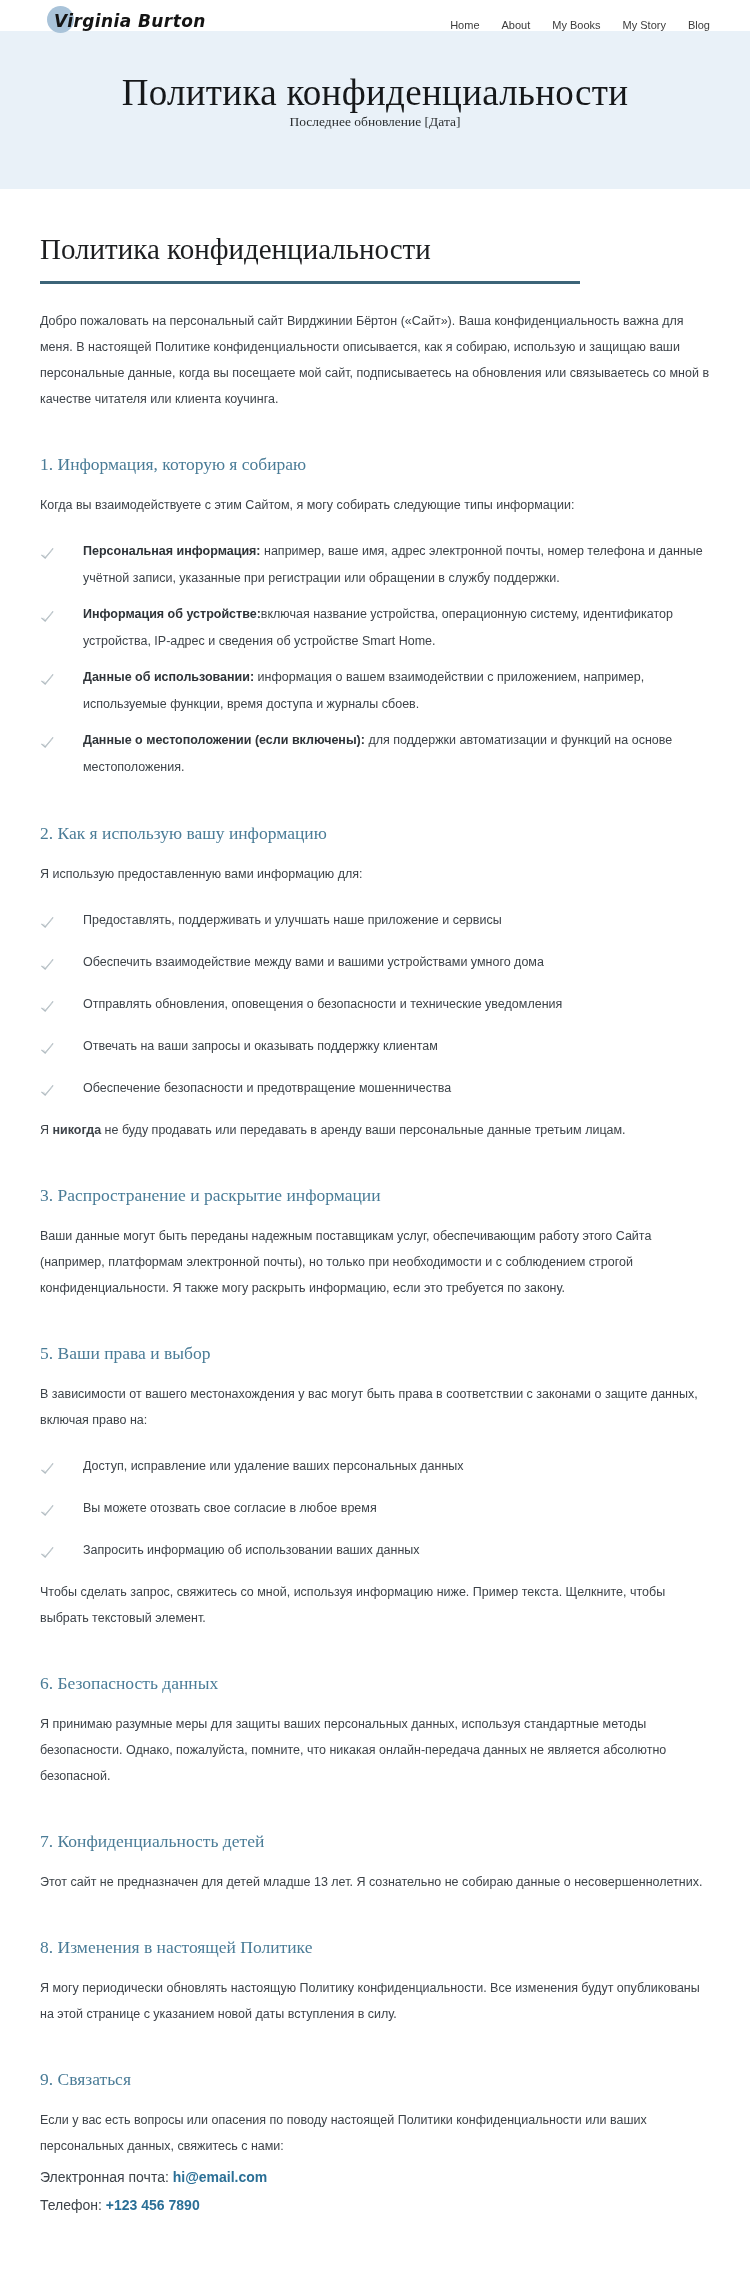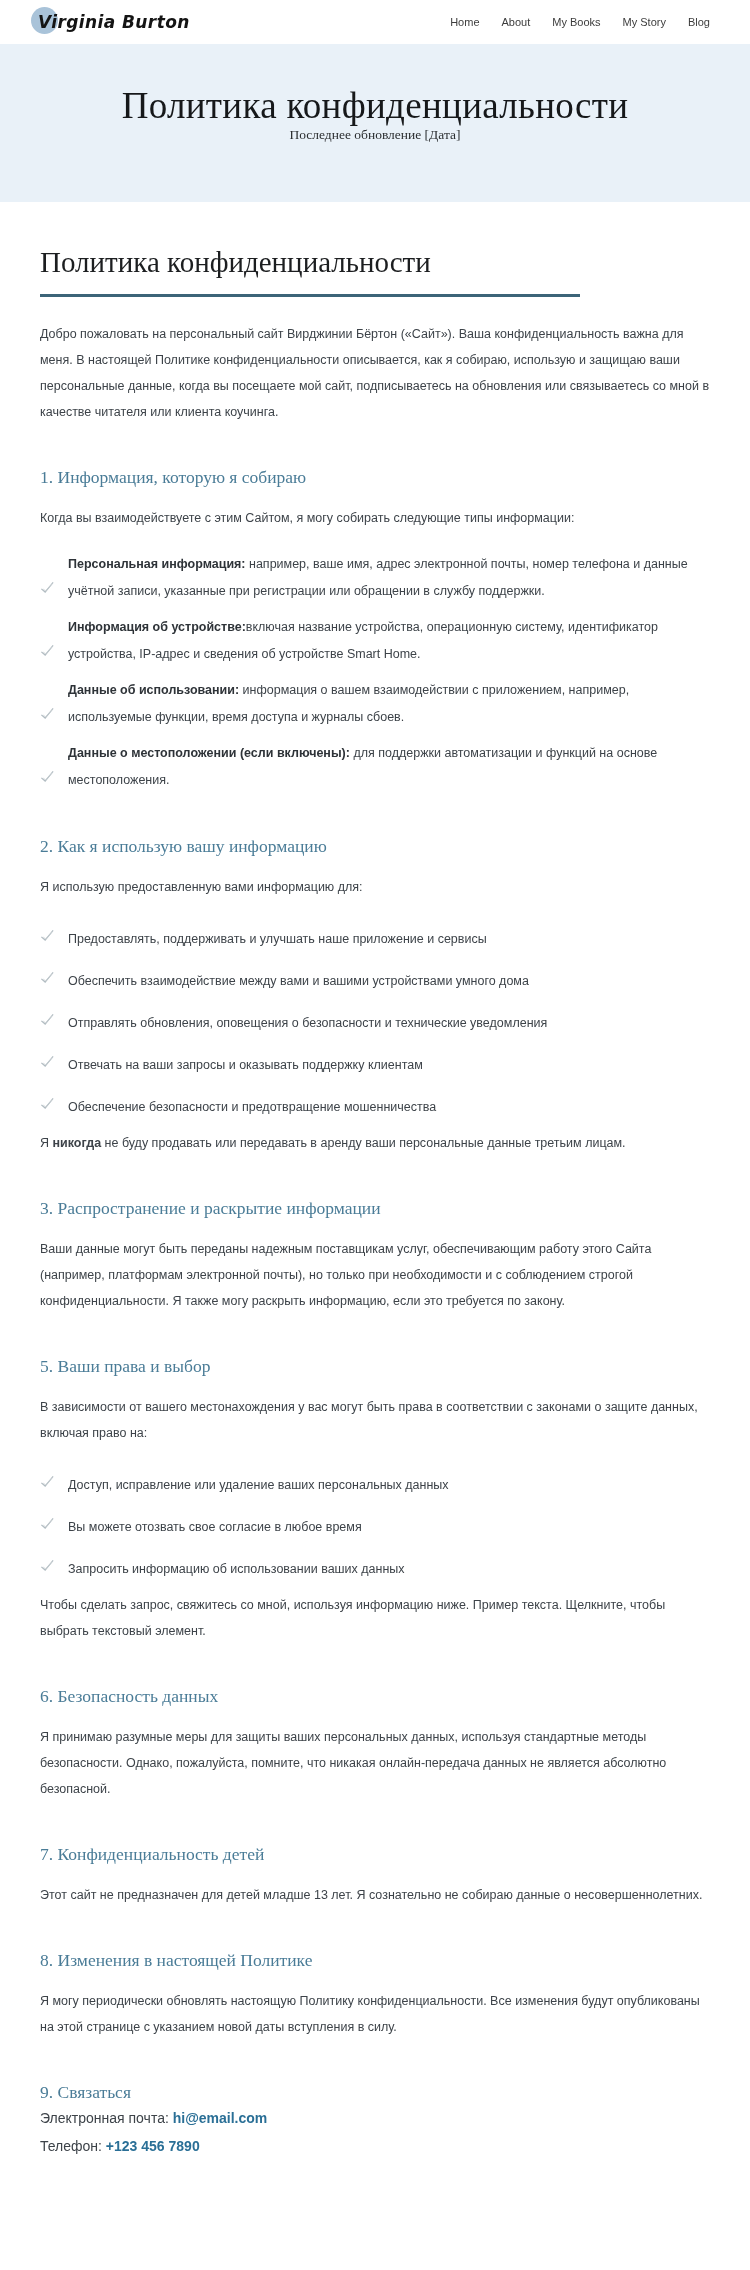--- a/index.html
+++ b/index.html
@@ -3,38 +3,38 @@
 <meta charset="utf-8">
 <style>
   * { box-sizing: border-box; }
   html,body { margin:0; padding:0; }
   body {
     width:750px; background:#ffffff;
     font-family:"Liberation Sans", sans-serif;
     color:#3d4349;
   }
   
-  .header { height:44px; background:#fff; display:flex; align-items:center; justify-content:space-between; padding:0 40px 0 38px; }
+  .header { height:31px; background:#fff; display:flex; align-items:flex-end; justify-content:space-between; padding:0 40px 0 38px;margin-left:16px; }
   .logo { position:relative; z-index:0; font-family:"DejaVu Sans", sans-serif; font-style:italic; font-weight:700; font-size:17px; letter-spacing:.4px; color:#141414; white-space:nowrap; }
   .logo::before { content:""; position:absolute; left:-7px; top:-5px; width:27px; height:27px; border-radius:50%; background:#a9c3d9; z-index:-1; }
   .nav { display:flex; gap:22px; }
   .nav a { font-size:11px; color:#3c3c3c; text-decoration:none; }
   
   .hero { background:#e9f1f8; height:158px; text-align:center; padding-top:40px; }
   .hero h1 { margin:0; font-family:"Liberation Serif", serif; font-weight:500; font-size:37px; letter-spacing:.3px; color:#16181a; }
   .hero .sub { font-family:"Liberation Serif", serif; font-size:13.5px; color:#2b2e30; }
   
   .article { padding:44px 40px 46px 40px; background:#fff; }
   .article h2 { margin:0; font-family:"Liberation Serif", serif; font-weight:500; font-size:29px; color:#1c1e20; }
   .rule { width:540px; height:3px; background:#3c6478; margin-top:15px; }
   .p { font-size:12.5px; line-height:26px; margin:24px 0 0; }
   .sec-h { margin:42px 0 0; font-family:"Liberation Serif", serif; font-weight:500; font-size:17.5px; color:#4a7c97; }
   .sec-p { font-size:12.5px; line-height:26px; margin:17px 0 0; }
   ul.checks { list-style:none; margin:20px 0 0; padding:0; }
-  .check-item { display:flex; gap:13px; font-size:12.5px; line-height:27px; margin-bottom:9px;align-items:flex-end; }
+  .check-item { display:flex; gap:28px; font-size:12.5px; line-height:27px; margin-bottom:9px; }
   .check-item .ic { flex:0 0 15px; margin-top:6px; }
   .check-item b { color:#2e3338; }
   .note { font-size:12.5px; line-height:26px; margin:8px 0 0; }
   .contact-line { font-size:14px; line-height:25px; margin:3px 0 0; }
   .contact-line a { color:#2a6f96; font-weight:700; text-decoration:none; }
 </style>
 </head>
 <body>
 
 <div class="header">
@@ -165,19 +165,20 @@
   <h3 class="sec-h">6. Безопасность данных</h3>
   <p class="sec-p">Я принимаю разумные меры для защиты ваших персональных данных, используя стандартные методы безопасности. Однако, пожалуйста, помните, что никакая онлайн-передача данных не является абсолютно безопасной.</p>
 
   <h3 class="sec-h">7. Конфиденциальность детей</h3>
   <p class="sec-p">Этот сайт не предназначен для детей младше 13 лет. Я сознательно не собираю данные о несовершеннолетних.</p>
 
   <h3 class="sec-h">8. Изменения в настоящей Политике</h3>
   <p class="sec-p">Я могу периодически обновлять настоящую Политику конфиденциальности. Все изменения будут опубликованы на этой странице с указанием новой даты вступления в силу.</p>
 
   <h3 class="sec-h">9. Связаться</h3>
+  <p class="sec-p" style="margin-bottom:6px;">Если у вас есть вопросы или опасения по поводу настоящей Политики конфиденциальности или ваших персональных данных, свяжитесь с нами:</p>
   <div class="contact-line">
     <span>Электронная почта: </span><a href="#">hi@email.com</a>
   </div>
   <div class="contact-line">
     <span>Телефон: </span><a href="#">+123 456 7890</a>
   </div>
 </div>
 
 </body></html>

